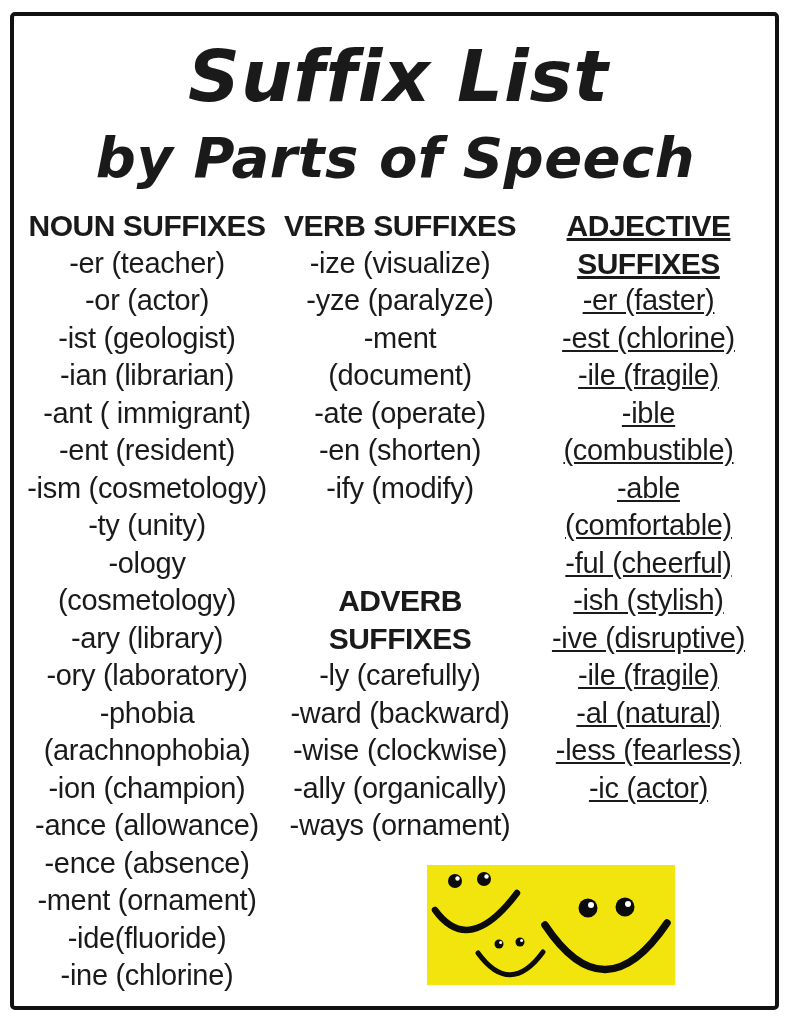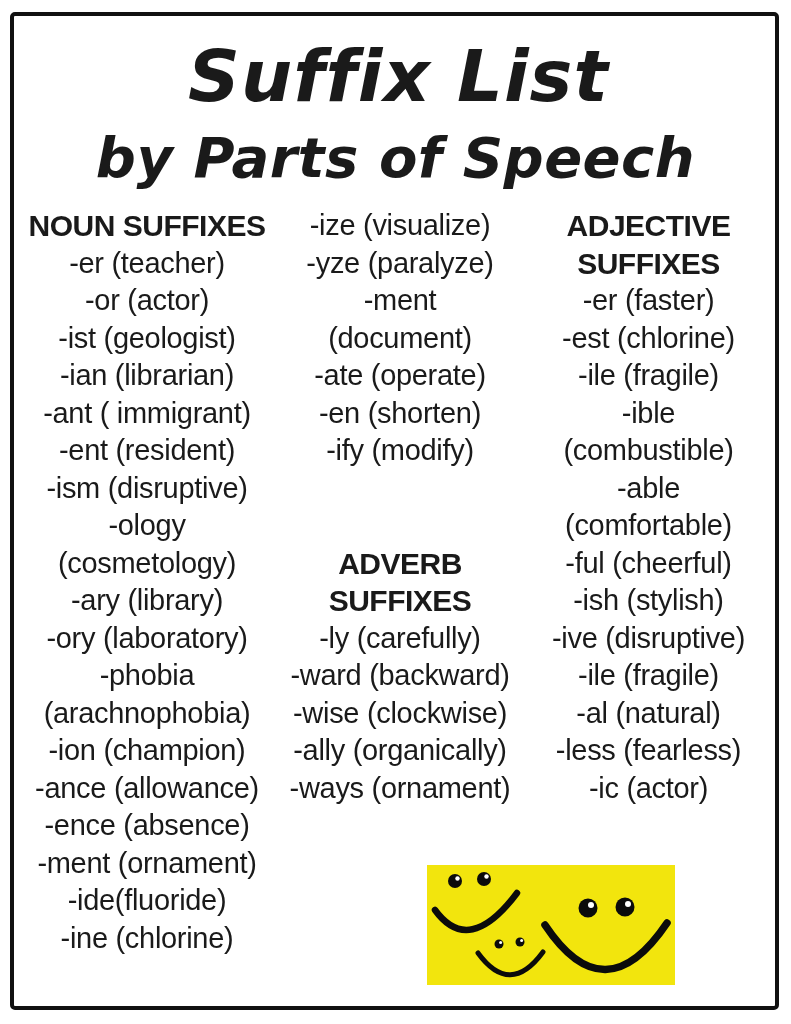--- a/index.html
+++ b/index.html
@@ -55,21 +55,21 @@
   }
   .grid {
     position: absolute;
     left: 22px; top: 207px;
     width: 747px;
     display: flex;
   }
   .col { text-align: center; }
   .col-0 { width: 250px; }
   .col-1 { width: 256px; }
-  .col-2 { width: 241px; }
+  .col-2 { width: 241px; text-decoration: underline; }
   .row {
     height: 37.5px;
     line-height: 37.5px;
     font-size: 29px;
     letter-spacing: -0.3px;
     white-space: nowrap;
     color: var(--text);
   }
   .row.hdr {
     font-weight: 700;
@@ -100,35 +100,37 @@
 
 <div class="grid">
   <div class="col col-0">
       <div class="row hdr">NOUN SUFFIXES</div>
       <div class="row">-er (teacher)</div>
       <div class="row">-or (actor)</div>
       <div class="row">-ist (geologist)</div>
       <div class="row">-ian (librarian)</div>
       <div class="row">-ant ( immigrant)</div>
       <div class="row">-ent (resident)</div>
-      <div class="row">-ism (disruptive)</div>
+      <div class="row">-ism (cosmetology)</div>
+      <div class="row">-ty (unity)</div>
       <div class="row">-ology</div>
       <div class="row">(cosmetology)</div>
       <div class="row">-ary (library)</div>
       <div class="row">-ory (laboratory)</div>
       <div class="row">-phobia</div>
       <div class="row">(arachnophobia)</div>
       <div class="row">-ion (champion)</div>
       <div class="row">-ance (allowance)</div>
       <div class="row">-ence (absence)</div>
       <div class="row">-ment (ornament)</div>
       <div class="row">-ide(fluoride)</div>
       <div class="row">-ine (chlorine)</div>
     </div>
   <div class="col col-1">
+      <div class="row hdr">VERB SUFFIXES</div>
       <div class="row">-ize (visualize)</div>
       <div class="row">-yze (paralyze)</div>
       <div class="row">-ment</div>
       <div class="row">(document)</div>
       <div class="row">-ate (operate)</div>
       <div class="row">-en (shorten)</div>
       <div class="row">-ify (modify)</div>
       <div class="row">&nbsp;</div>
       <div class="row">&nbsp;</div>
       <div class="row hdr">ADVERB</div>

